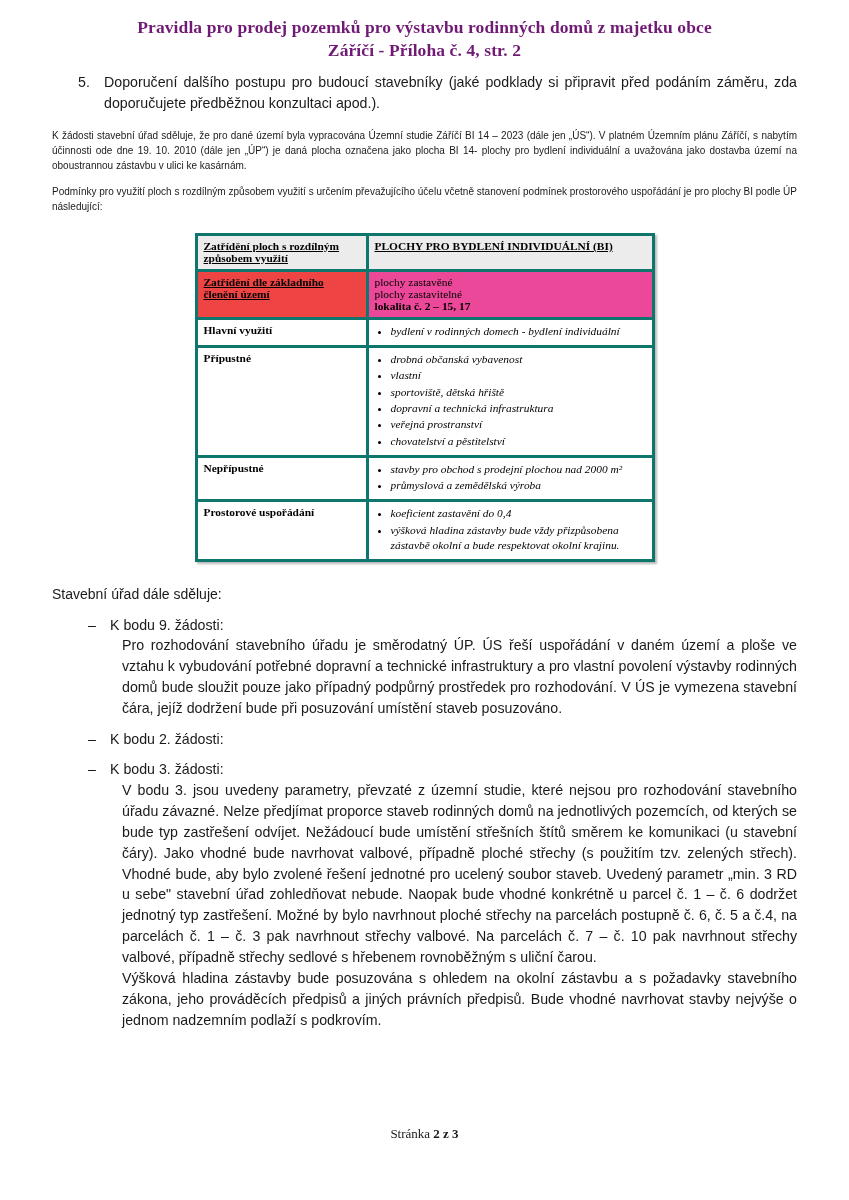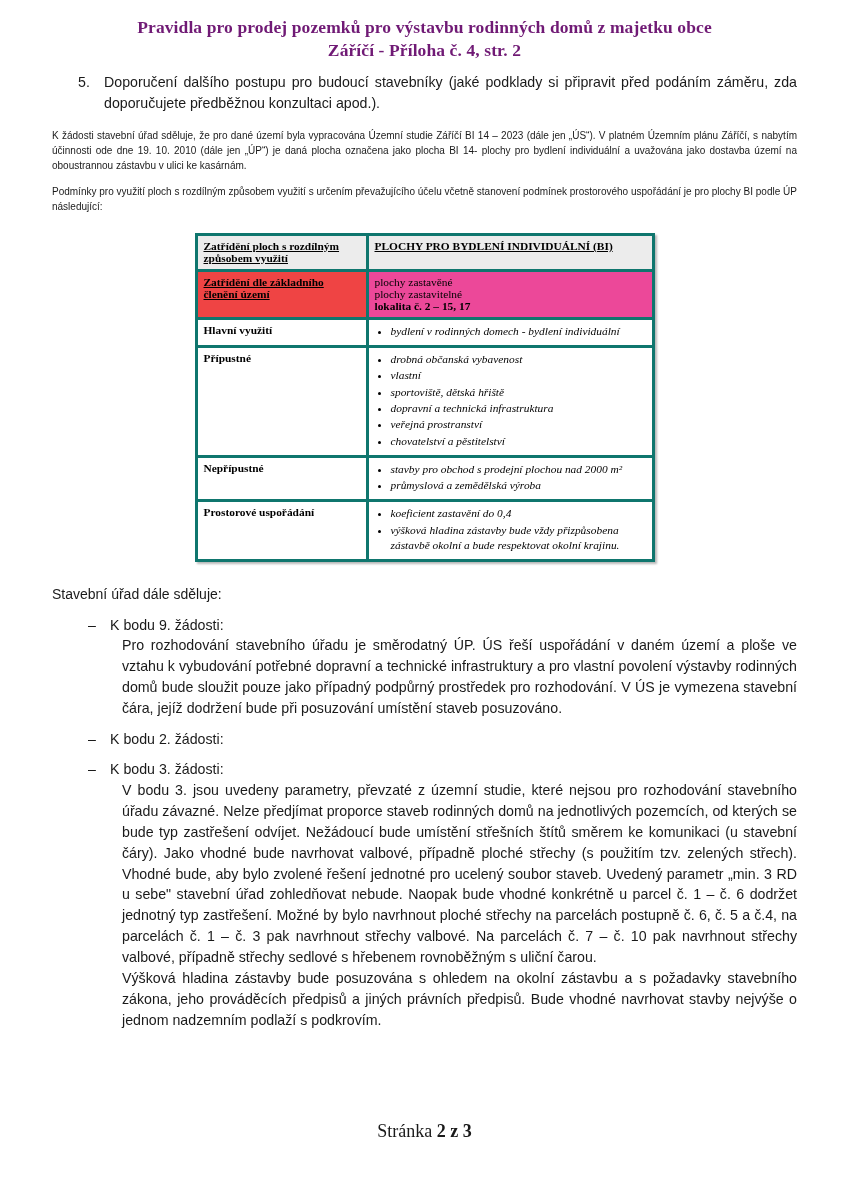--- a/index.html
+++ b/index.html
@@ -118,21 +118,21 @@
     font-size: 14.2px;
     line-height: 1.47;
     text-align: justify;
   }
   .footer {
     position: absolute;
     left: 0; right: 0;
     bottom: 58px;
     text-align: center;
     font-family: "Liberation Serif", serif;
-    font-size: 18px;
+    font-size: 13px;
   }
   .footer b { font-weight: bold; }
 </style>
 </head>
 <body>
 
 <div class="page">
 
   <div class="doc-title">
     <div>Pravidla pro prodej pozemků pro výstavbu rodinných domů z majetku obce</div>

